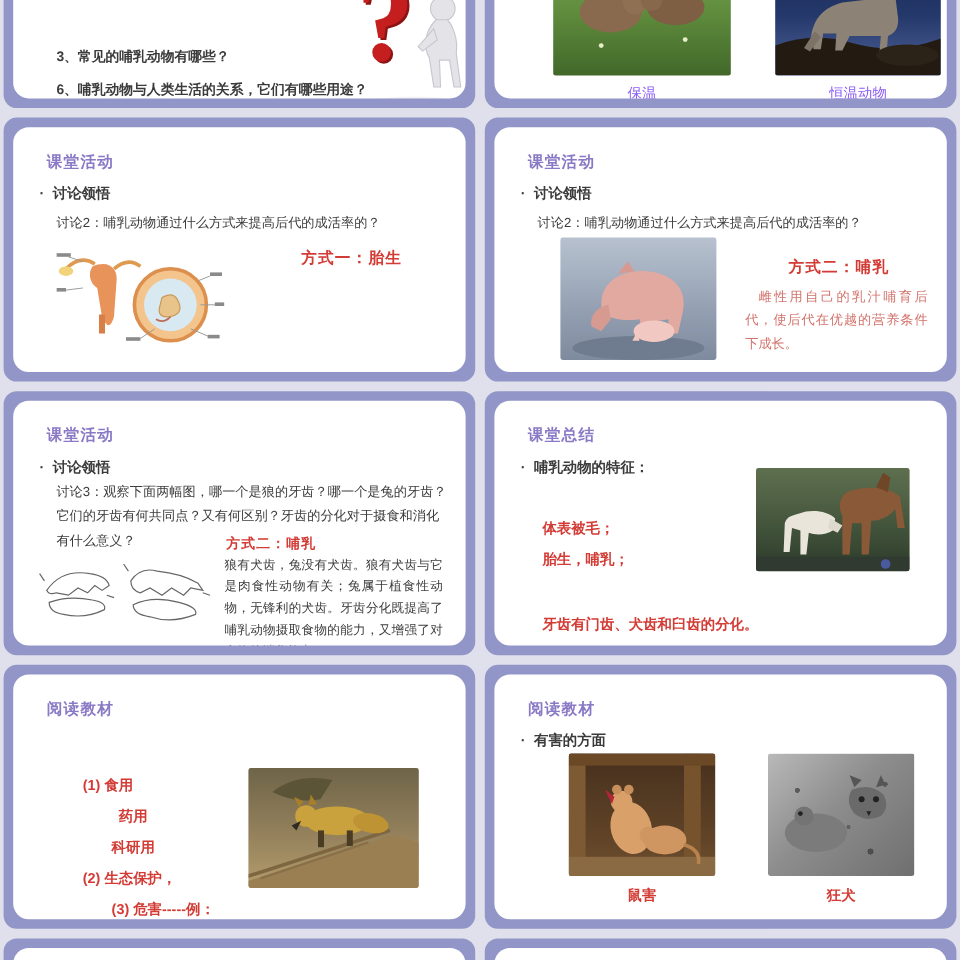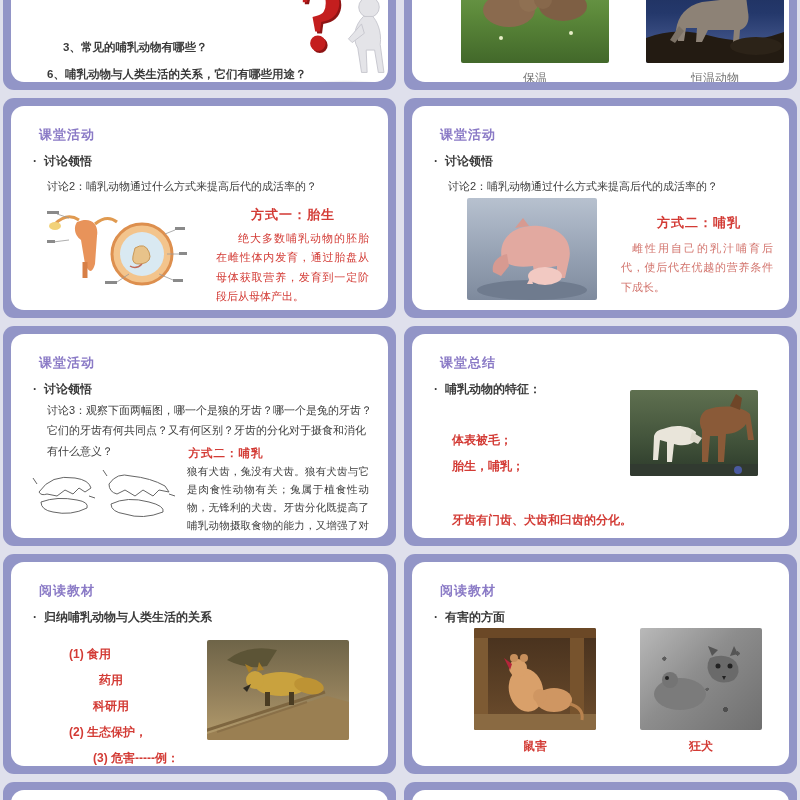--- a/index.html
+++ b/index.html
@@ -63,21 +63,21 @@
     color:var(--red);font-size:11px;line-height:1.75;
     text-align:justify;
   }
   .dark-par{
     position:absolute;
     color:var(--dark-text);font-size:10.5px;line-height:1.72;
     text-align:justify;
   }
   .photo{position:absolute;border-radius:2px;overflow:hidden;}
   .caption{
-    position:absolute;font-size:12px;color:#737373;text-align:center;
+    position:absolute;font-size:12px;color:#8b5cf6;text-align:center;
   }
   .caption.red{color:var(--red);font-weight:bold;font-family:Liberation Mono, monospace;}
   .qline{
     position:absolute;left:36px;
     font-size:11.5px;font-weight:600;color:var(--dark-text);
   }
   .feature-line{
     position:absolute;left:40px;
     color:var(--red);font-size:12px;font-weight:600;
   }
@@ -116,21 +116,21 @@
   .diagram{position:absolute;background:#fff;}
   svg{display:block;width:100%;height:100%;}
 </style>
 </head>
 <body>
 
 <div class="grid">
 
   <div class="slide">
     <div class="card">
-      <div class="qline" style="top:162px;margin-left:16px;">3、常见的哺乳动物有哪些？</div>
+      <div class="qline" style="top:162px;">3、常见的哺乳动物有哪些？</div>
       <div class="qline" style="top:189px;">6、哺乳动物与人类生活的关系，它们有哪些用途？</div>
       <div class="qmark-wrap">
         <span class="qmark">?</span>
         <svg viewBox="0 0 60 100" style="position:absolute;left:44px;top:8px;width:56px;height:94px;">
           <circle cx="30" cy="18" r="11" fill="#e4e4e8" stroke="#c6c6ce" stroke-width="1"></circle>
           <path d="M24,28 C14,38 12,52 18,62 L22,88 L28,88 L27,64 L36,64 L40,88 L46,88 L42,58 C44,44 38,32 34,28 Z" fill="#e4e4e8" stroke="#c6c6ce" stroke-width="1"></path>
           <path d="M22,36 L8,52 L12,56 L25,46 Z" fill="#e4e4e8" stroke="#c6c6ce" stroke-width="1"></path>
         </svg>
         <div class="qshadow"></div>
       </div>
@@ -196,21 +196,20 @@
             <rect x="0" y="9" width="12" height="3"></rect>
               <rect x="0" y="38" width="8" height="3"></rect>
             <rect x="128" y="25" width="10" height="3"></rect>
               <rect x="132" y="50" width="8" height="3"></rect>
             <rect x="126" y="77" width="10" height="3"></rect>
               <rect x="58" y="79" width="12" height="3"></rect>
           </g>
         </svg>
       </div>
       <div class="red-heading" style="left:206px;width:152px;top:100px;">方式一：胎生</div>
-      <div class="red-par" style="left:205px;width:153px;top:123px;text-indent:2em;">绝大多数哺乳动物的胚胎在雌性体内发育，通过胎盘从母体获取营养，发育到一定阶段后从母体产出。</div>
     </div>
   </div>
 
   <div class="slide">
     <div class="card">
       <div class="slide-title">课堂活动</div>
       <div class="bullet">讨论领悟</div>
       <div class="discussion">讨论2：哺乳动物通过什么方式来提高后代的成活率的？</div>
       <div class="photo ph-pig" style="left:55px;top:92px;width:130px;height:102px;">
         <svg viewBox="0 0 130 102">
@@ -267,21 +266,20 @@
           <path d="M62,42 L72,48 L68,54 L60,50 Z" fill="#ded9cc"></path>
           <circle cx="108" cy="80" r="4" fill="#4a5aa0"></circle>
         </svg>
       </div>
     </div>
   </div>
 
   <div class="slide">
     <div class="card">
       <div class="slide-title">阅读教材</div>
-      <div class="bullet">归纳哺乳动物与人类生活的关系</div>
       <div class="uselist-line" style="left:58px;top:84px;">(1)  食用</div>
       <div class="uselist-line" style="left:88px;top:110px;">药用</div>
       <div class="uselist-line" style="left:82px;top:136px;text-align:right;">科研用</div>
       <div class="uselist-line" style="left:58px;top:162px;">(2)  生态保护，</div>
       <div class="uselist-line" style="left:58px;top:188px;margin-left:24px;">(3)  危害-----例：</div>
       <div class="photo ph-fox" style="left:196px;top:78px;width:142px;height:100px;">
         <svg viewBox="0 0 142 100">
           <path d="M-6,96 L120,56 L142,62 L142,100 L-6,100 Z" fill="#9a7f52"></path>
           <path d="M-6,92 L118,52" stroke="#7e6640" stroke-width="3" fill="none"></path>
           <path d="M10,92 L100,62" stroke="#8a7048" stroke-width="2" fill="none"></path>

